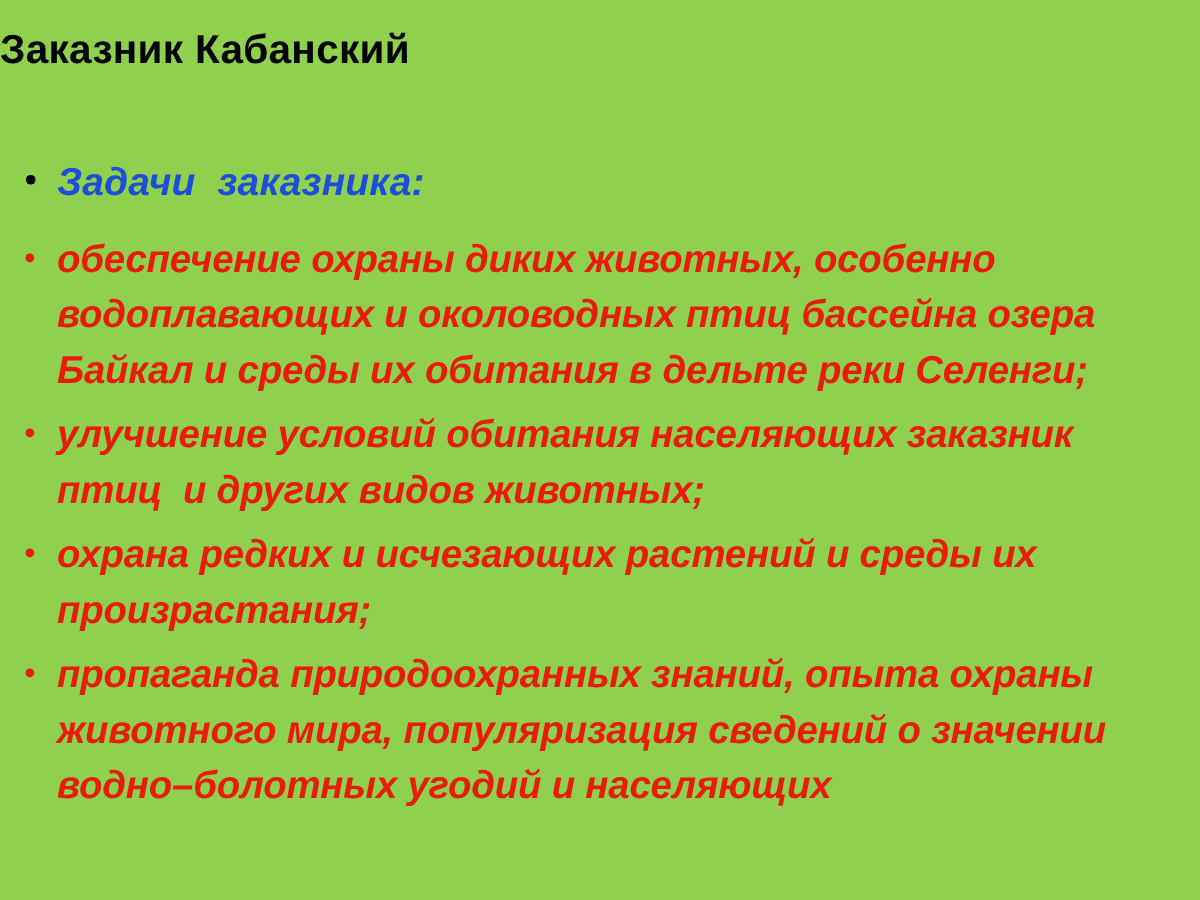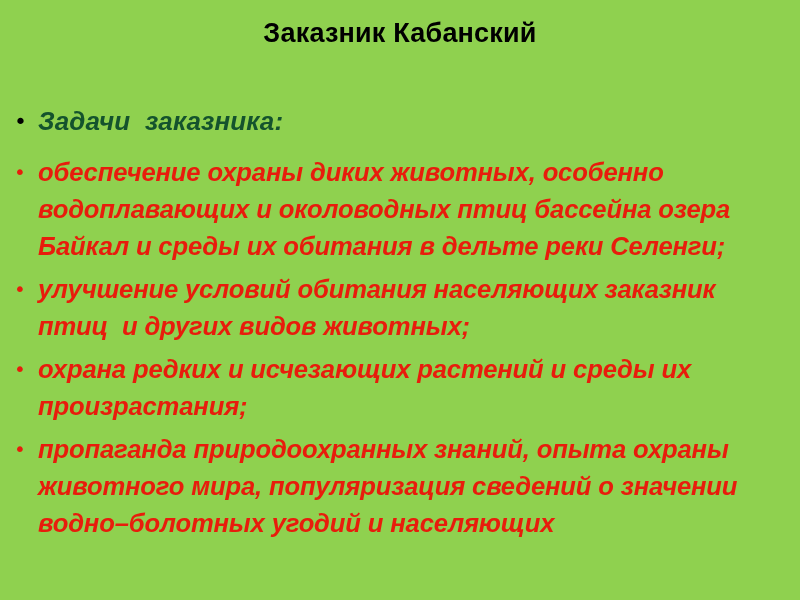--- a/index.html
+++ b/index.html
@@ -19,21 +19,20 @@
     height: 600px;
     background: #8FD14F;
     overflow: hidden;
     box-sizing: border-box;
   }
   .slide-title {
     position: absolute;
     top: 18px;
     left: 0;
     width: 800px;
-    text-align: center;
     font-family: "Liberation Sans", sans-serif;
     font-size: 27px;
     font-weight: bold;
     color: #000000;
     letter-spacing: 0.2px;
     white-space: pre;
   }
   .body-block {
     position: absolute;
     top: 104px;
@@ -69,21 +68,21 @@
     line-height: 36px;
   }
   .bullet-text {
     flex: 1 1 auto;
     font-family: "Liberation Sans", sans-serif;
     font-style: italic;
     font-weight: bold;
     white-space: pre-wrap;
   }
   .bullet-row.heading .bullet-text {
-    color: #14532d;
+    color: #1d4ed8;
     font-size: 26px;
     line-height: 35px;
     letter-spacing: 0.1px;
   }
   .bullet-row.item .bullet-text {
     color: #E81C0C;
     font-size: 26px;
     line-height: 37px;
     letter-spacing: -0.15px;
     transform: scaleX(0.985);

